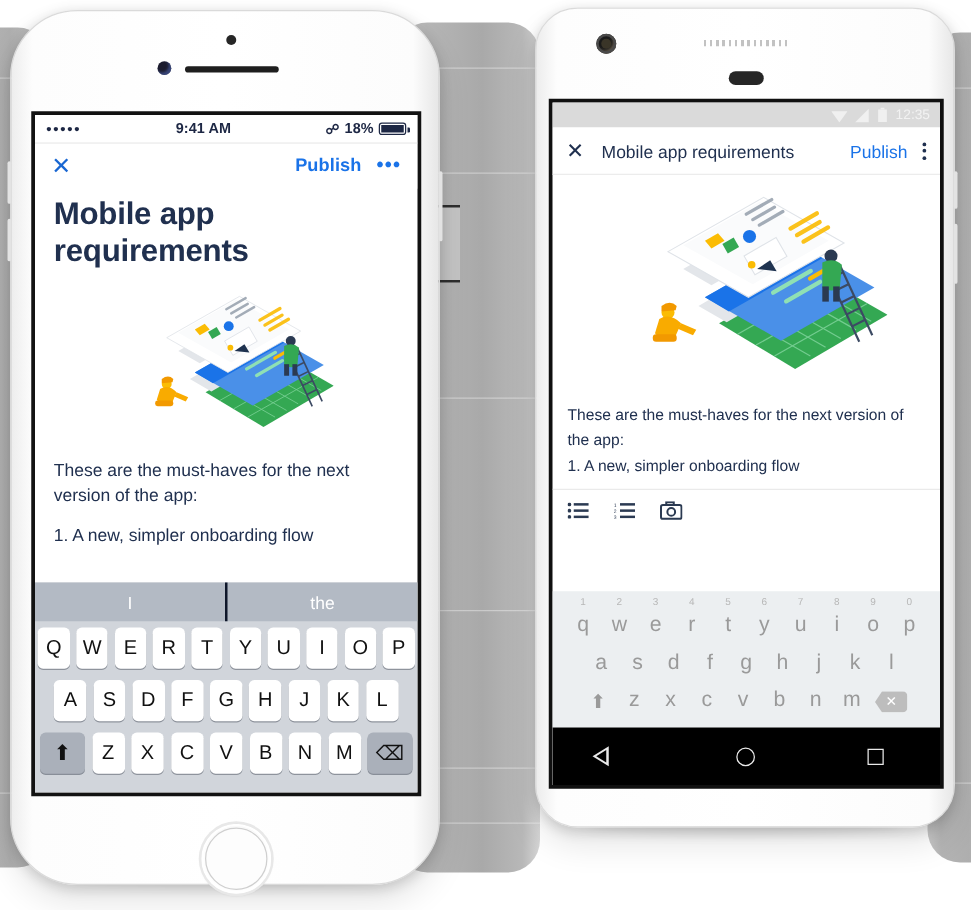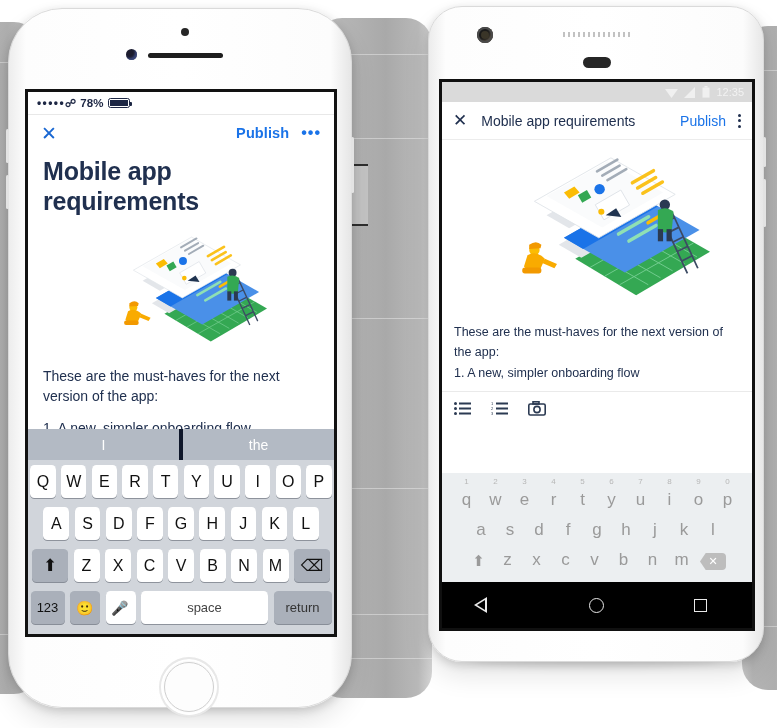--- a/index.html
+++ b/index.html
@@ -106,21 +106,21 @@
   .ios-illo { display:flex; justify-content:center; margin:12px 0 4px; }
   .ios-body { margin-top:10px; }
   .body-p { font-size:14px; color:#20304f; line-height:1.45; }
   .body-li { font-size:14px; color:#20304f; line-height:1.45; margin-top:11px; }
 
   
   .ios-kb { position:absolute; left:0; right:0; bottom:0; background:#d1d5db; }
   .pred-bar { display:flex; height:31px; background:#b3bac4; }
   .pred { flex:1; display:flex; align-items:center; justify-content:center;
           color:#ffffff; font-size:14px; }
-  .pred + .pred { border-left:4px solid #0f172a; }
+  .pred + .pred { border-left:2px solid #0f172a; }
   .kb-rows { padding:5px 2.5px 6px; }
   .kb-row { display:flex; justify-content:center; gap:5.5px; margin-bottom:9px; }
   .key {
     background:#fff; border-radius:4.5px; box-shadow:0 1px 0 #8e939c;
     height:33px; width:26px; display:flex; align-items:center; justify-content:center;
     font-size:16px; color:#111; font-weight:400;
   }
   .kb-row.r2 { padding:0 13px; }
   .kb-row.r3 { padding:0 0; }
   .key.wide  { width:36px; background:#aab0ba; box-shadow:0 1px 0 #888e98; }
@@ -214,23 +214,24 @@
 
     <div class="ios-cam"></div>
     <div class="ios-speaker"></div>
     <div class="ios-sensor"></div>
     <div class="ios-home"></div>
 
     <div class="screen ios">
 
       <div class="ios-status">
         <span class="ios-dots">•••••</span>
+        <span class="mid">9:41 AM</span>
         <span class="right">
           <span class="bt-glyph">☍</span>
-          <span>78%</span>
+          <span>18%</span>
           <span class="batt">
               <i></i>
             </span>
         </span>
       </div>
 
       <div class="ios-appbar">
         <span class="x-glyph">✕</span>
         <span class="spacer"></span>
         <span class="publish-ios">Publish</span>
@@ -354,27 +355,20 @@
               </div>
             <div class="key">Z</div>
             <div class="key">X</div>
             <div class="key">C</div>
             <div class="key">V</div>
             <div class="key">B</div>
             <div class="key">N</div>
             <div class="key">M</div>
             <div class="key wide">⌫</div>
           </div>
-          <div class="kb-row r4">
-            <div class="key num">123</div>
-            <div class="key emo">🙂</div>
-            <div class="key mic">🎤</div>
-            <div class="key space">space</div>
-            <div class="key ret">return</div>
-          </div>
         </div>
       </div>
 
     </div>
   </div>
 
   <div class="phone droid">
     <div class="side-btn" style="right:-3px;top:130px;height:30px;"></div>
     <div class="side-btn" style="right:-3px;top:172px;height:48px;"></div>
 

